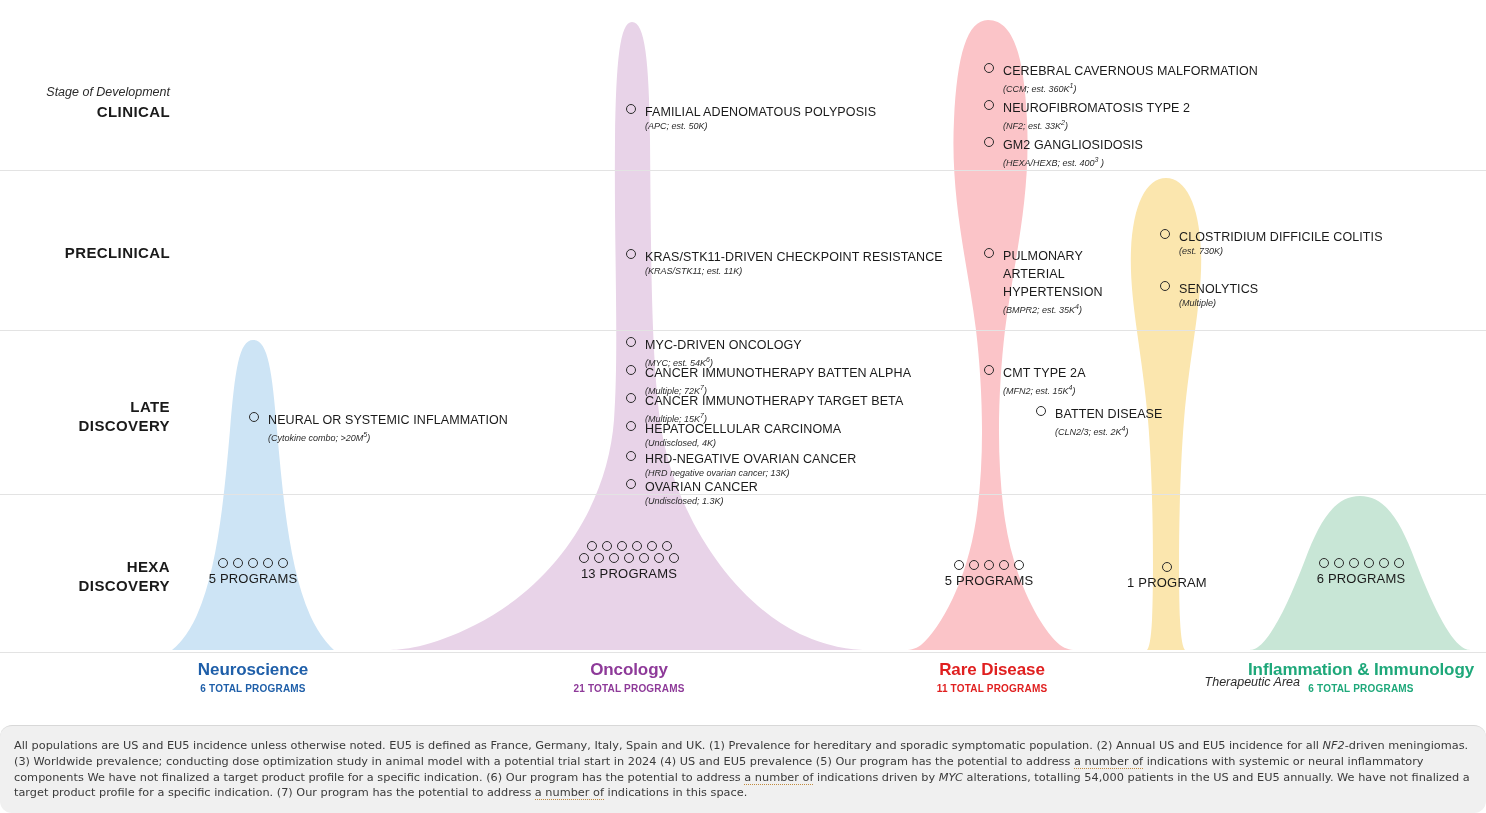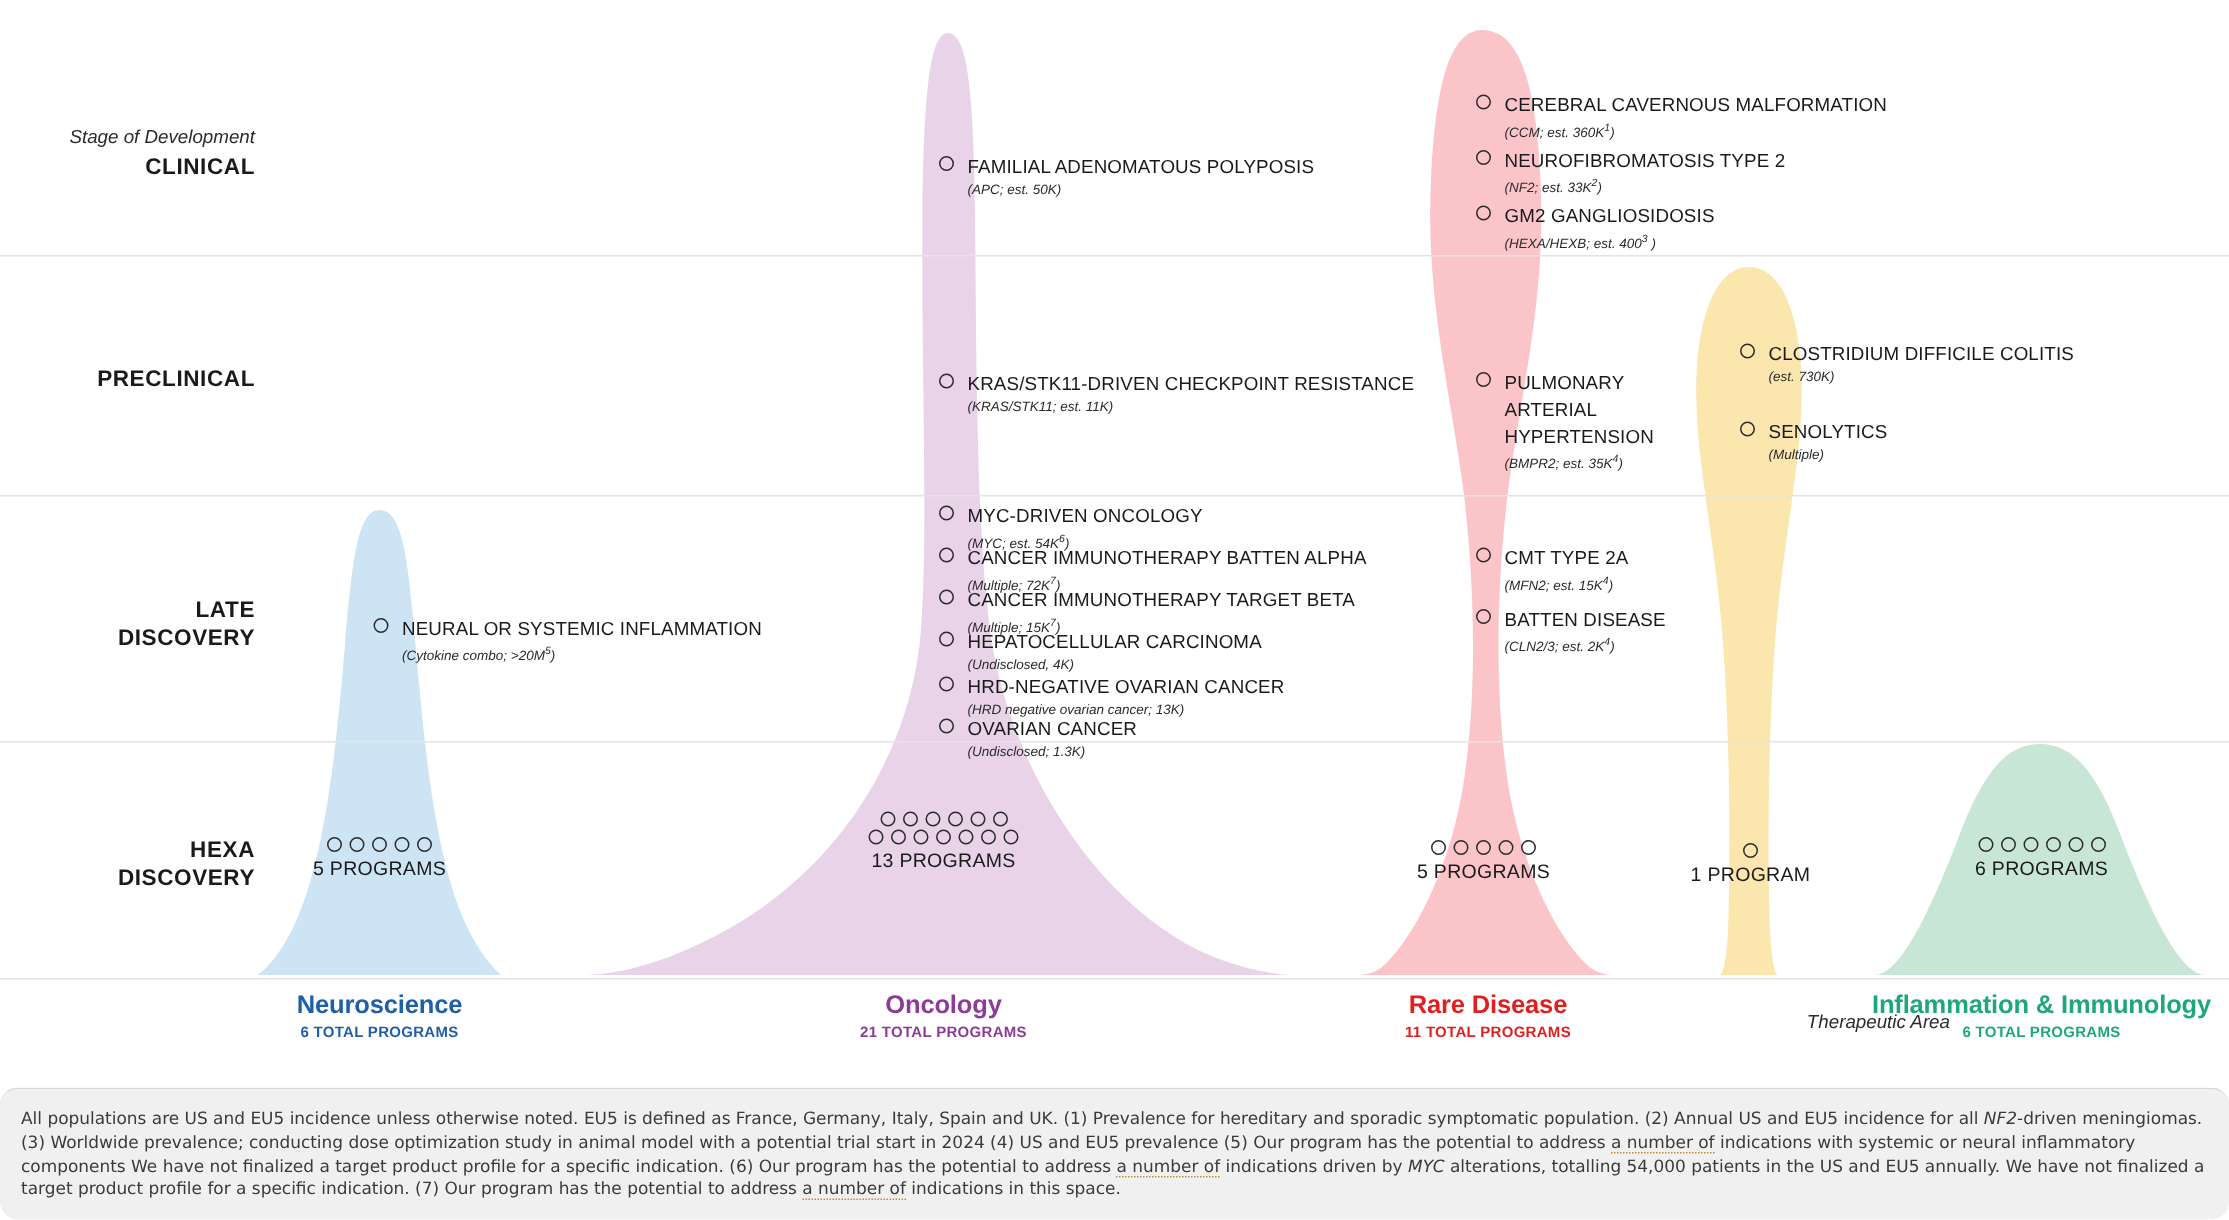--- a/index.html
+++ b/index.html
@@ -354,21 +354,21 @@
   </div>
 
   <div class="entry" style="left:984px; top:363px;">
     <span class="bullet"></span>
     <span class="entry-text">
       <span class="entry-name">CMT TYPE 2A</span>
       <span class="entry-sub" style="display:block;"><span>(MFN2; est. 15K</span><sup>4</sup><span>)</span></span>
     </span>
   </div>
 
-  <div class="entry" style="left:984px; top:404px;">
+  <div class="entry" style="left:1036px; top:404px;">
     <span class="bullet"></span>
     <span class="entry-text">
       <span class="entry-name">BATTEN DISEASE</span>
       <span class="entry-sub" style="display:block;"><span>(CLN2/3; est. 2K</span><sup>4</sup><span>)</span></span>
     </span>
   </div>
 
   <div class="dotgroup" style="left:173px; top:558px; width:160px;">
     <div class="dotrow">
       <span class="dot"></span>

